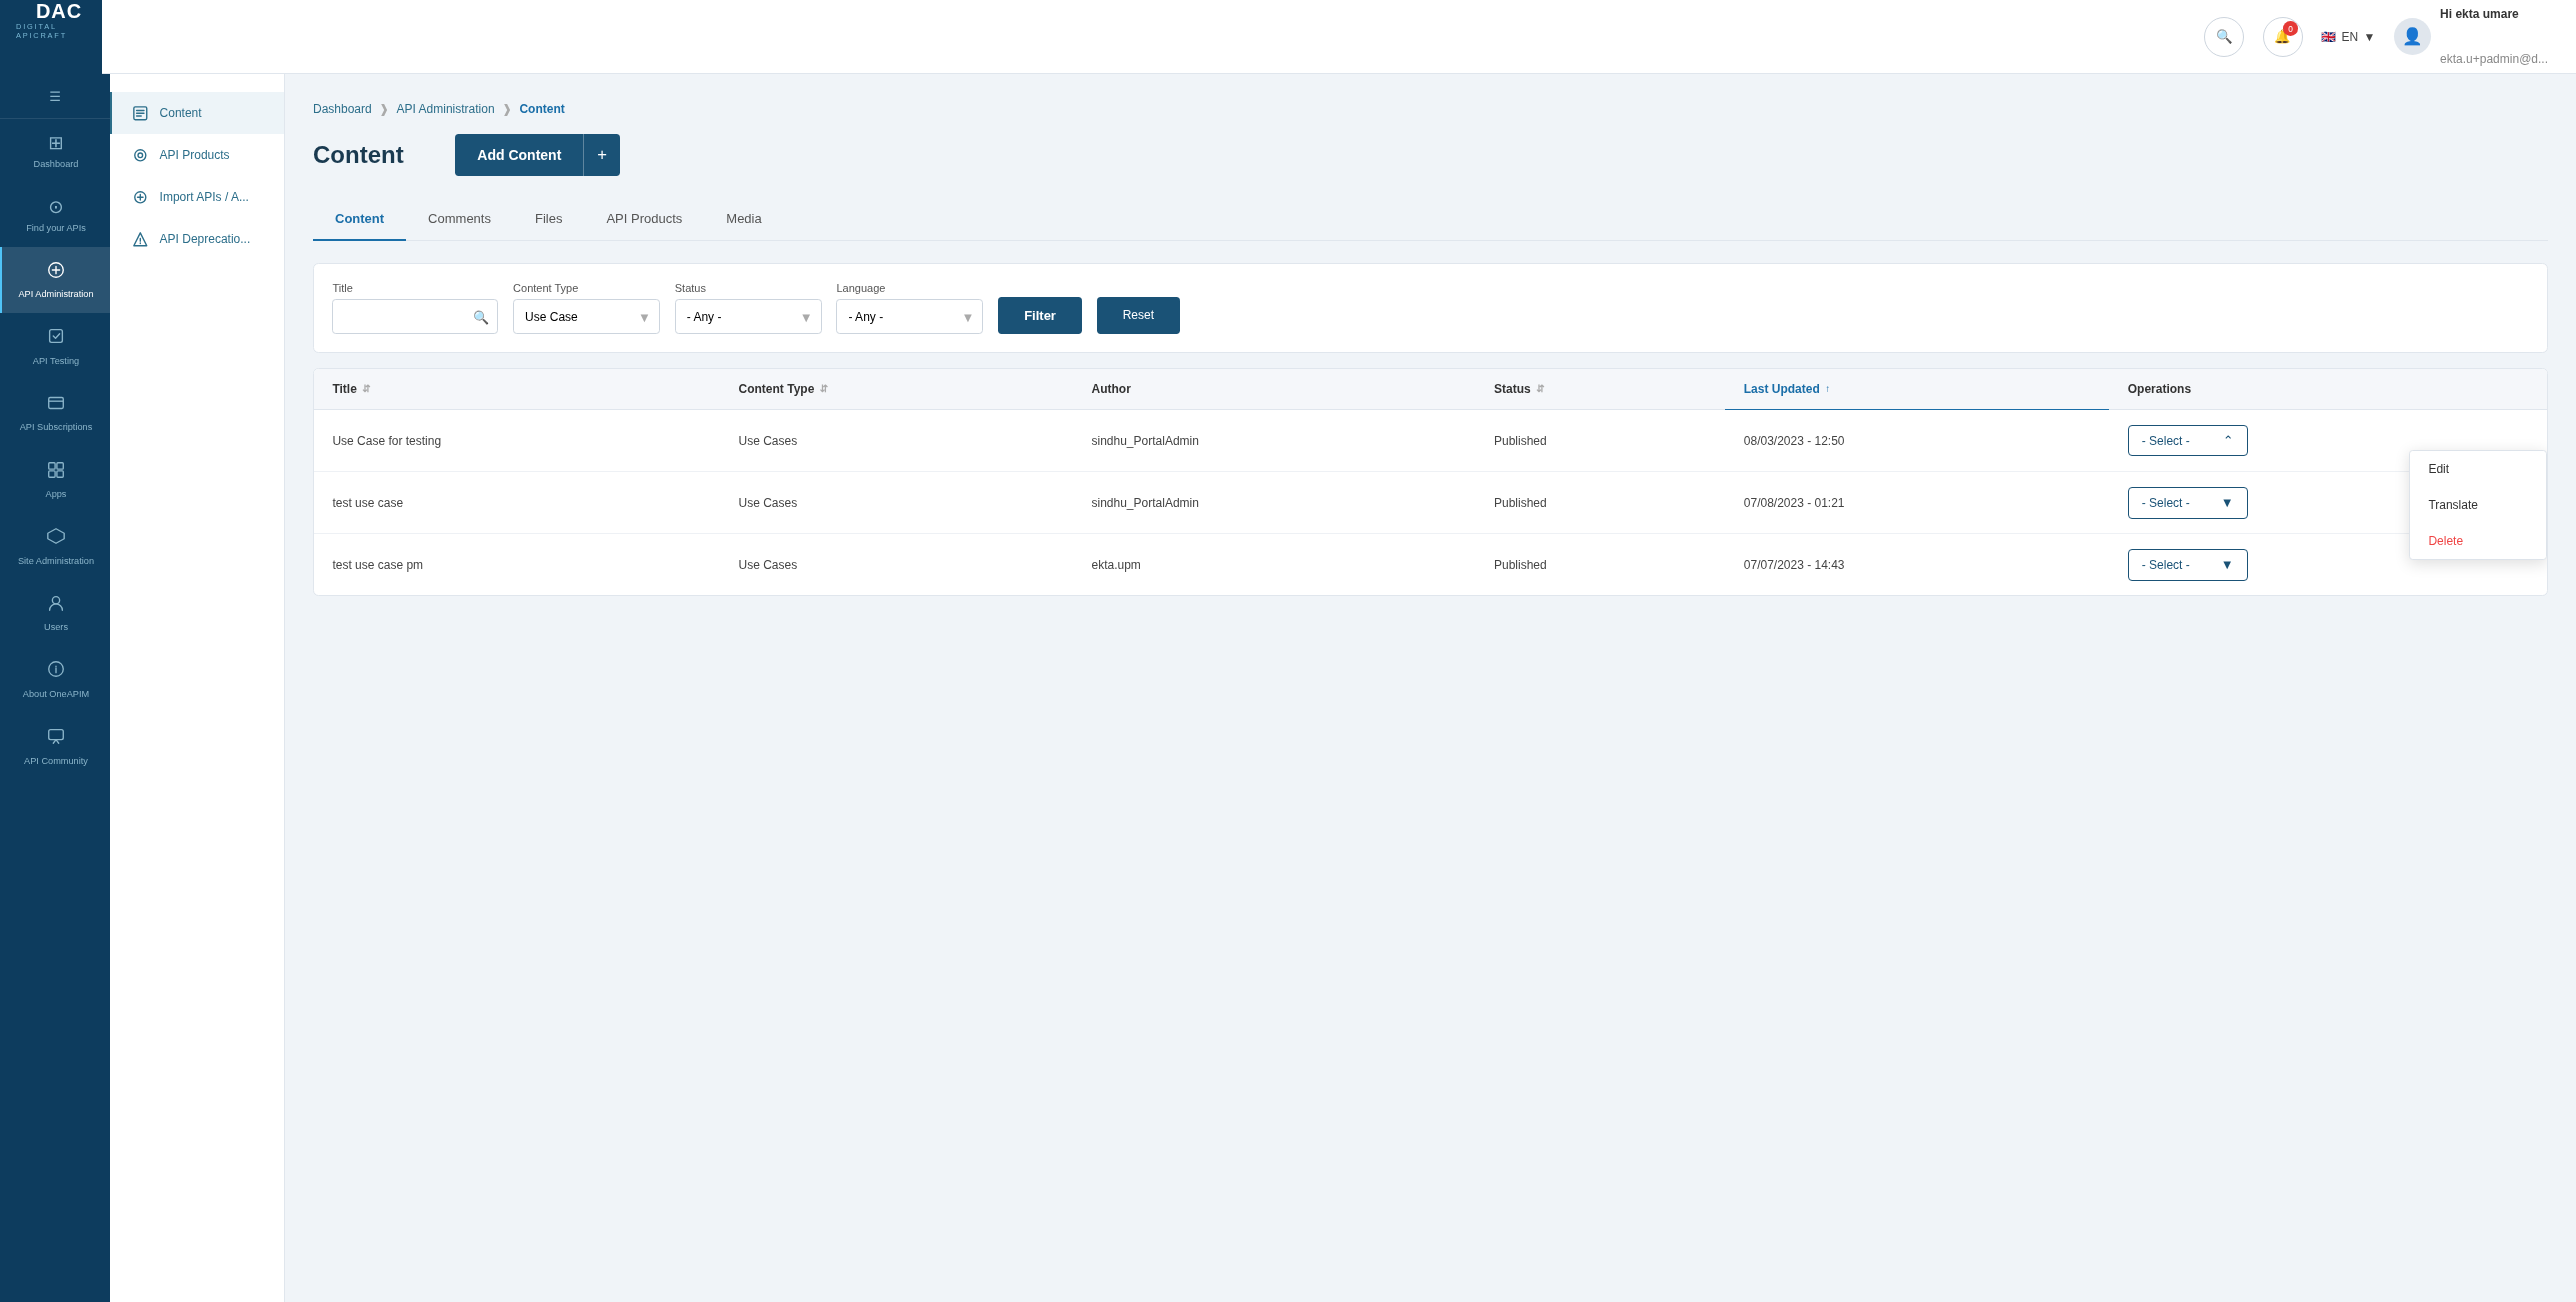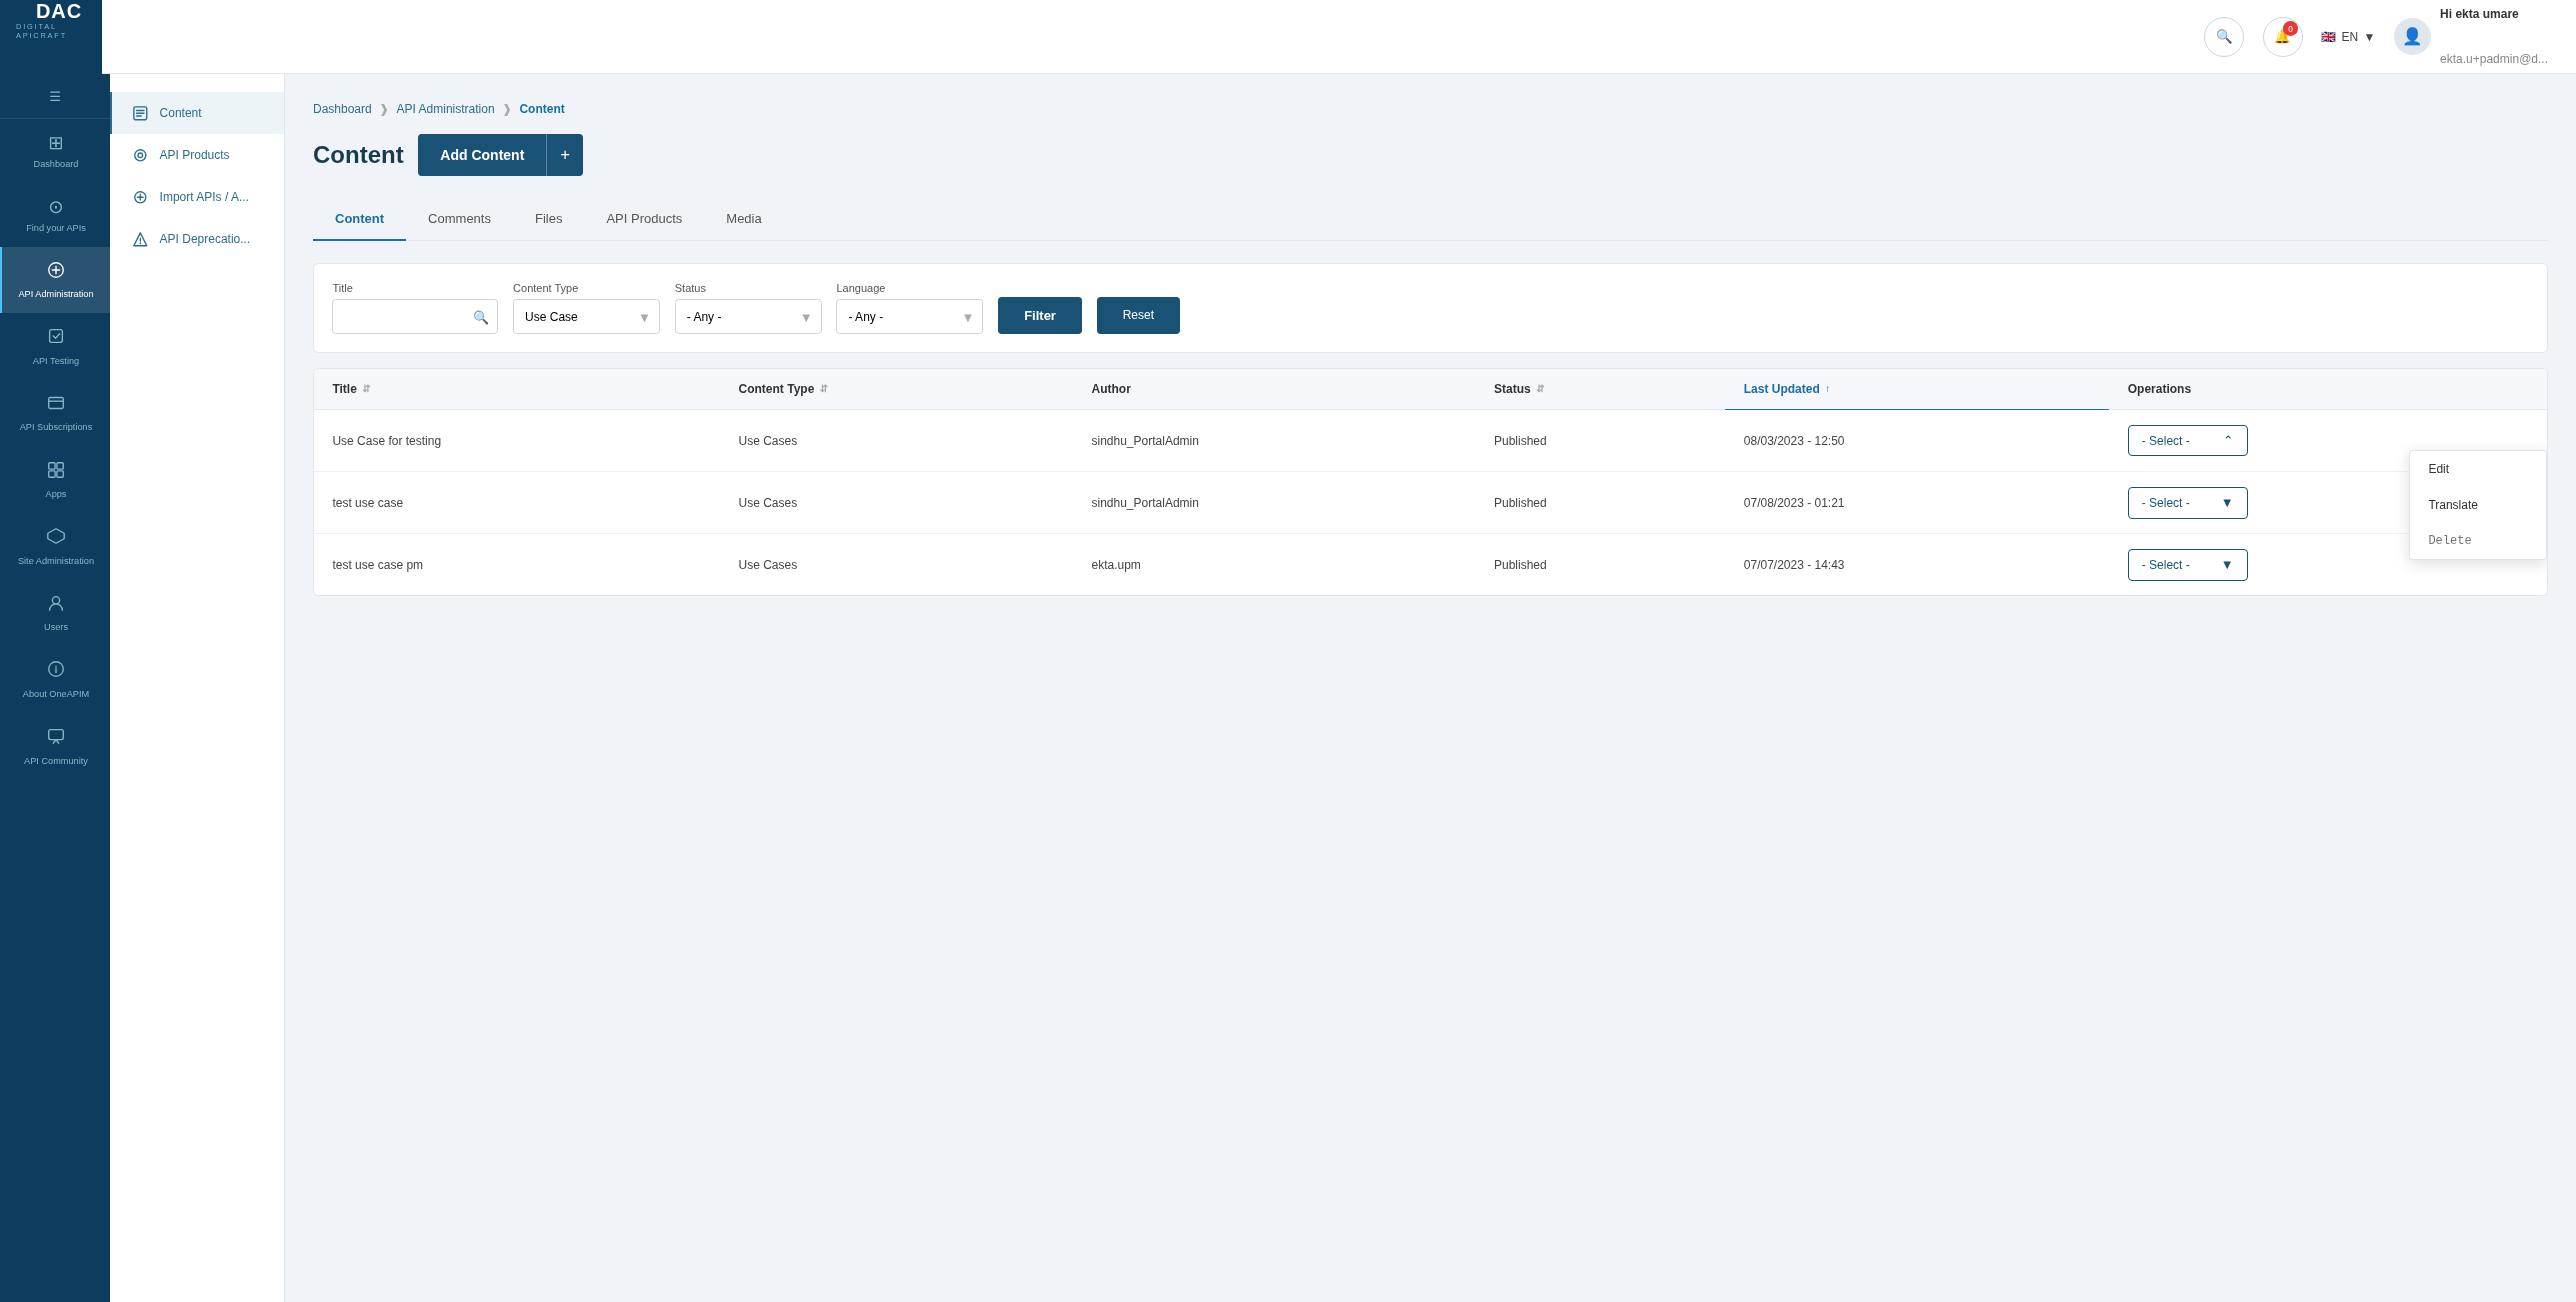--- a/index.html
+++ b/index.html
@@ -85,21 +85,21 @@
     
     .breadcrumb { display: flex; align-items: center; gap: 7.4px; font-size: 12px; color: #888; margin-bottom: 18.4px; }
     .breadcrumb a { color: #2c6e8a; text-decoration: none; }
     .breadcrumb .sep { color: #aaa; }
 
     
     .page-header { display: flex; align-items: center; gap: 14.7px; margin-bottom: 22px; }
     .page-title { font-size: 24px; font-weight: 700; color: #1a3a50; }
     .add-content-btn {
       background: #1a5276; color: #fff; border: none; border-radius: 3.7px 0 0 3.7px;
-      padding: 11px 22px; font-size: 14px; font-weight: 600; cursor: pointer;
+      padding: 11px 22px; font-size: 14px; font-weight: 600; cursor: pointer; margin-left: 37px;
     }
     .add-content-plus {
       background: #1a5276; color: #fff; border: none; border-left: 0.9px solid rgba(255,255,255,0.3);
       border-radius: 0 3.7px 3.7px 0; padding: 11px 13px; font-size: 16.6px; cursor: pointer;
     }
 
     
     .tabs { display: flex; gap: 0; border-bottom: 1.8px solid #e0e6ed; margin-bottom: 22px; }
     .tab {
       padding: 13px 22px; font-size: 13px; color: #555; cursor: pointer;
@@ -166,21 +166,21 @@
 
     
     .dropdown-menu {
       position: absolute; right: 0; top: 40px; z-index: 200;
       background: #fff; border: 0.9px solid #dde3ea; border-radius: 3.7px;
       box-shadow: 0 3.7px 14.7px rgba(0,0,0,0.13); min-width: 138px;
     }
     .dropdown-item {
       padding: 11px 18.4px; font-size: 12px; color: #333; cursor: pointer;
     }
-    .dropdown-item.delete { color: #737373; font-family: Liberation Mono, monospace; }
+    .dropdown-item.delete { color: #ef4444; }
 
     
     .content-body { overflow-x: auto; }
   </style>
 </head>
 <body>
 
 <div class="topbar">
   <div class="topbar-left">
     <div class="logo-area">

